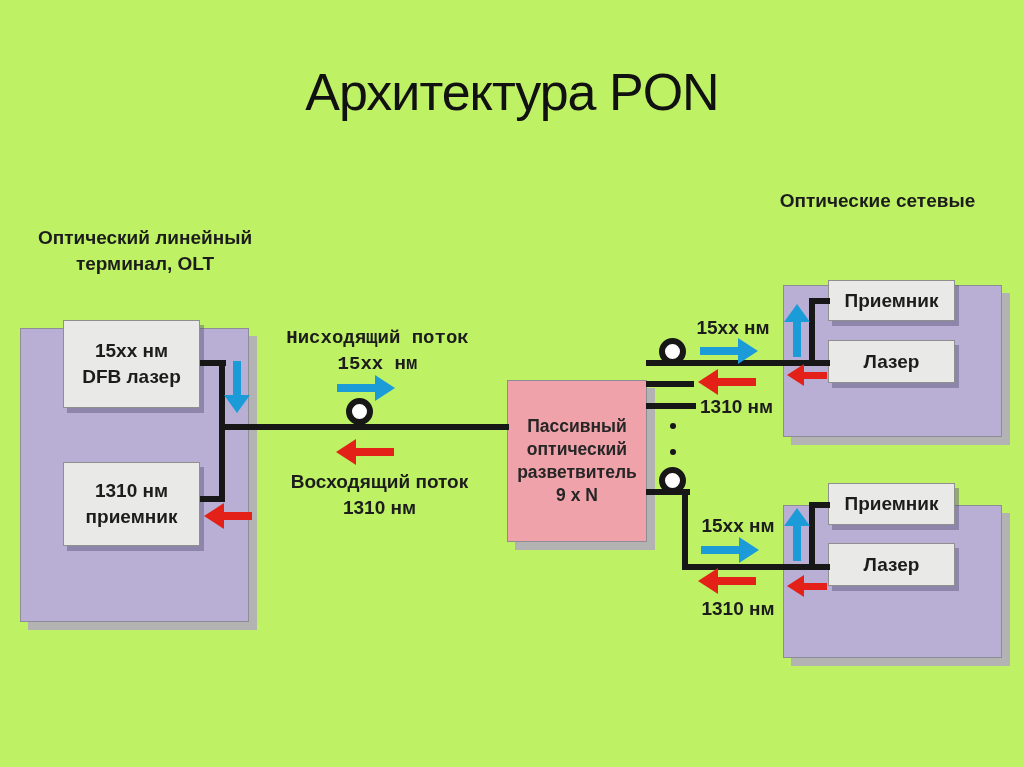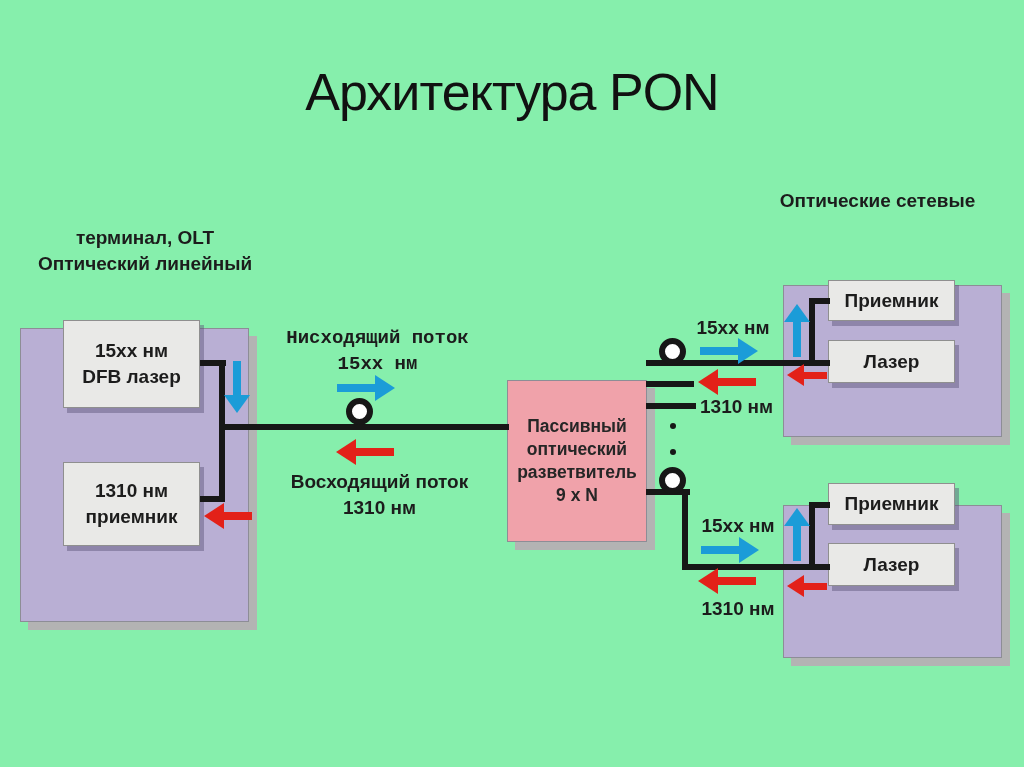--- a/index.html
+++ b/index.html
@@ -1,17 +1,17 @@
 <!DOCTYPE html>
 <html><head>
 <meta charset="utf-8">
 <style>
   html,body{margin:0;padding:0;background:#ffffff;}
   .stage{
-    position:relative;width:1024px;height:767px;background:#86efac;overflow:hidden;
+    position:relative;width:1024px;height:767px;background:#bef264;overflow:hidden;
     font-family:"Liberation Sans","DejaVu Sans",sans-serif;
   }
   .title{
     position:absolute;left:0;right:0;top:62px;text-align:center;
     font-size:52px;font-weight:400;color:#111;letter-spacing:-1px;
   }
   .lbl{
     position:absolute;font-weight:bold;font-size:19px;line-height:26px;
     color:#1c1c1c;text-align:center;
   }
@@ -64,22 +64,22 @@
   .ar-up .head{top:0;left:0;border-left:13px solid transparent;border-right:13px solid transparent;border-bottom:18px solid var(--c);}
 </style>
 </head>
 <body>
 
 <div class="stage">
 
   <div class="title">Архитектура PON</div>
 
   <div class="lbl" style="left:25px;top:225px;width:240px;">
+    <span>Оптический линейный</span>
     <span>терминал, OLT</span>
-    <span>Оптический линейный</span>
   </div>
   <div class="panel terminal" style="left:20px;top:288px;width:229px;height:294px;"></div>
   <div class="chip" style="left:63px;top:320px;width:137px;height:88px;">
     <span>15xx нм</span>
     <span>DFB лазер</span>
   </div>
   <div class="chip" style="left:63px;top:462px;width:137px;height:84px;">
     <span>1310 нм</span>
     <span>приемник</span>
   </div>

